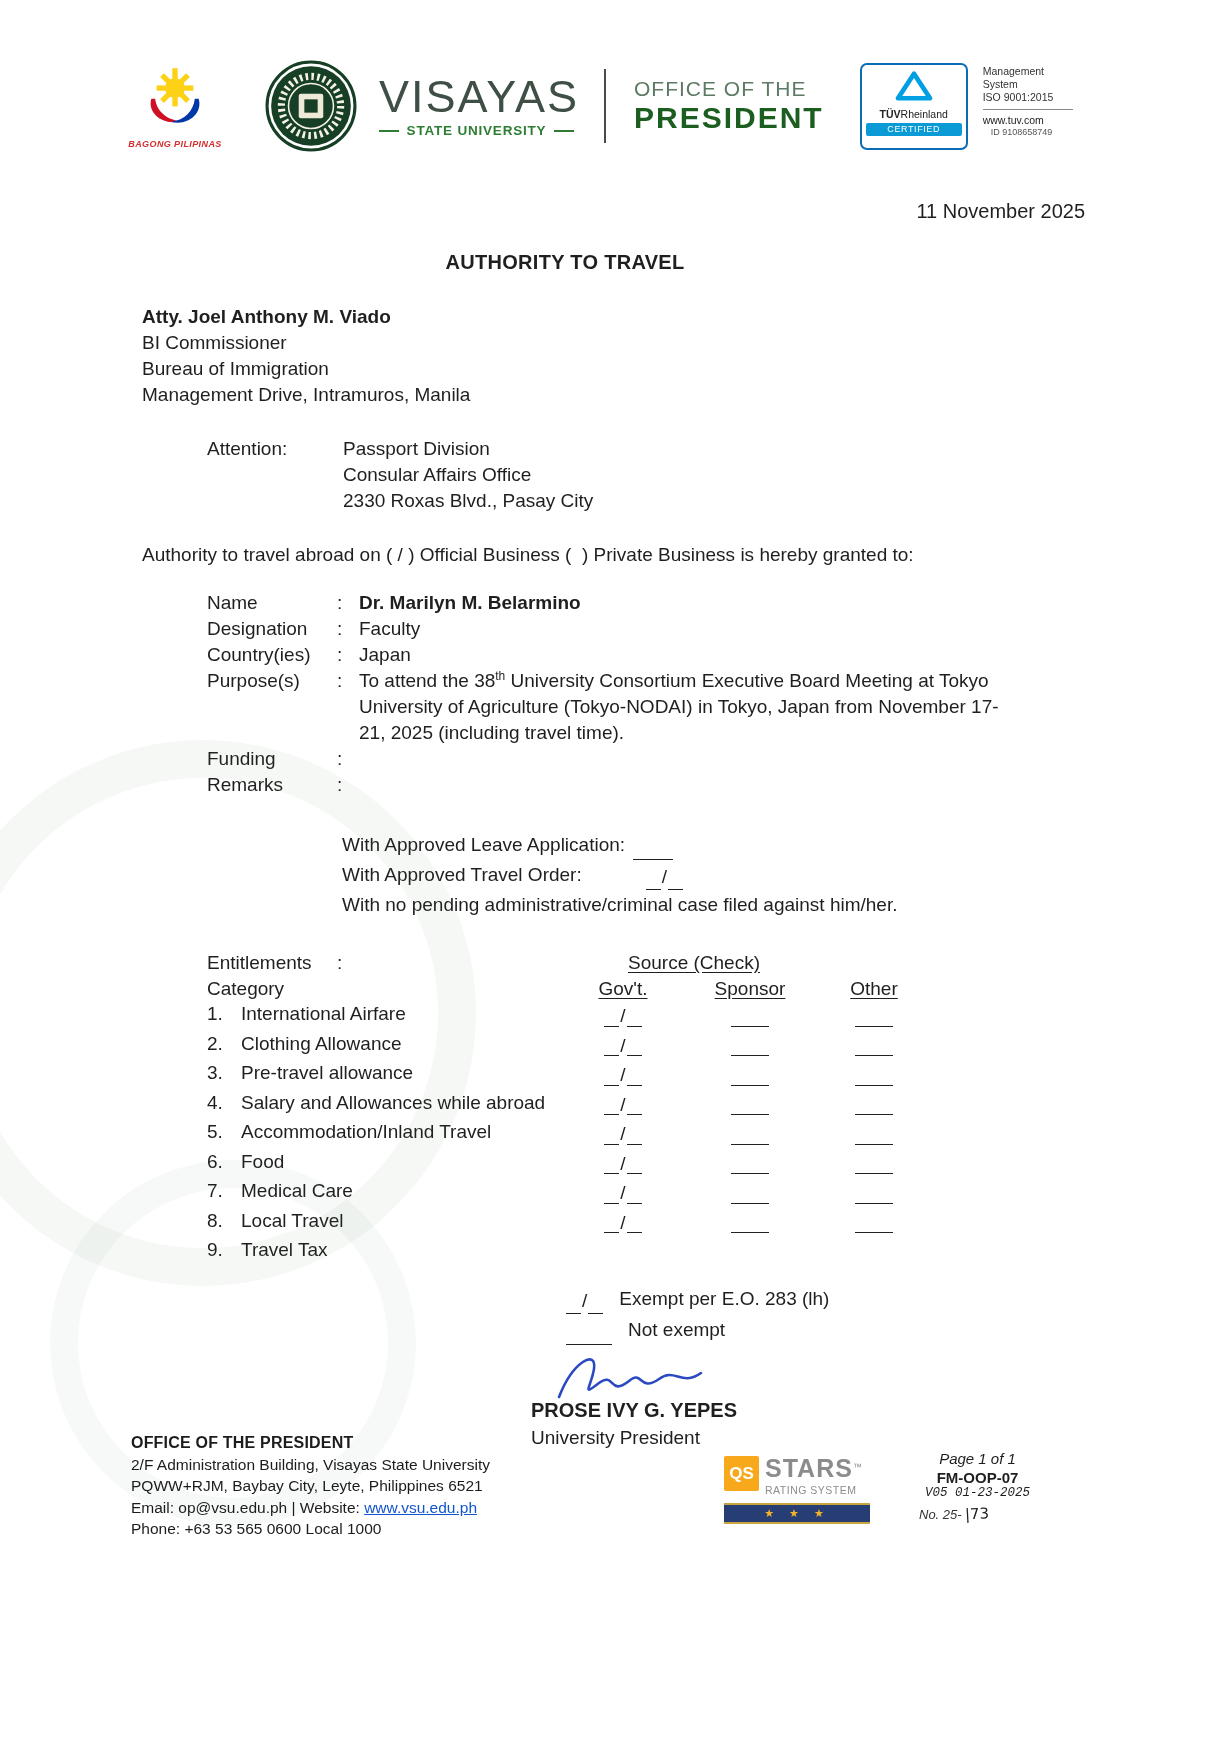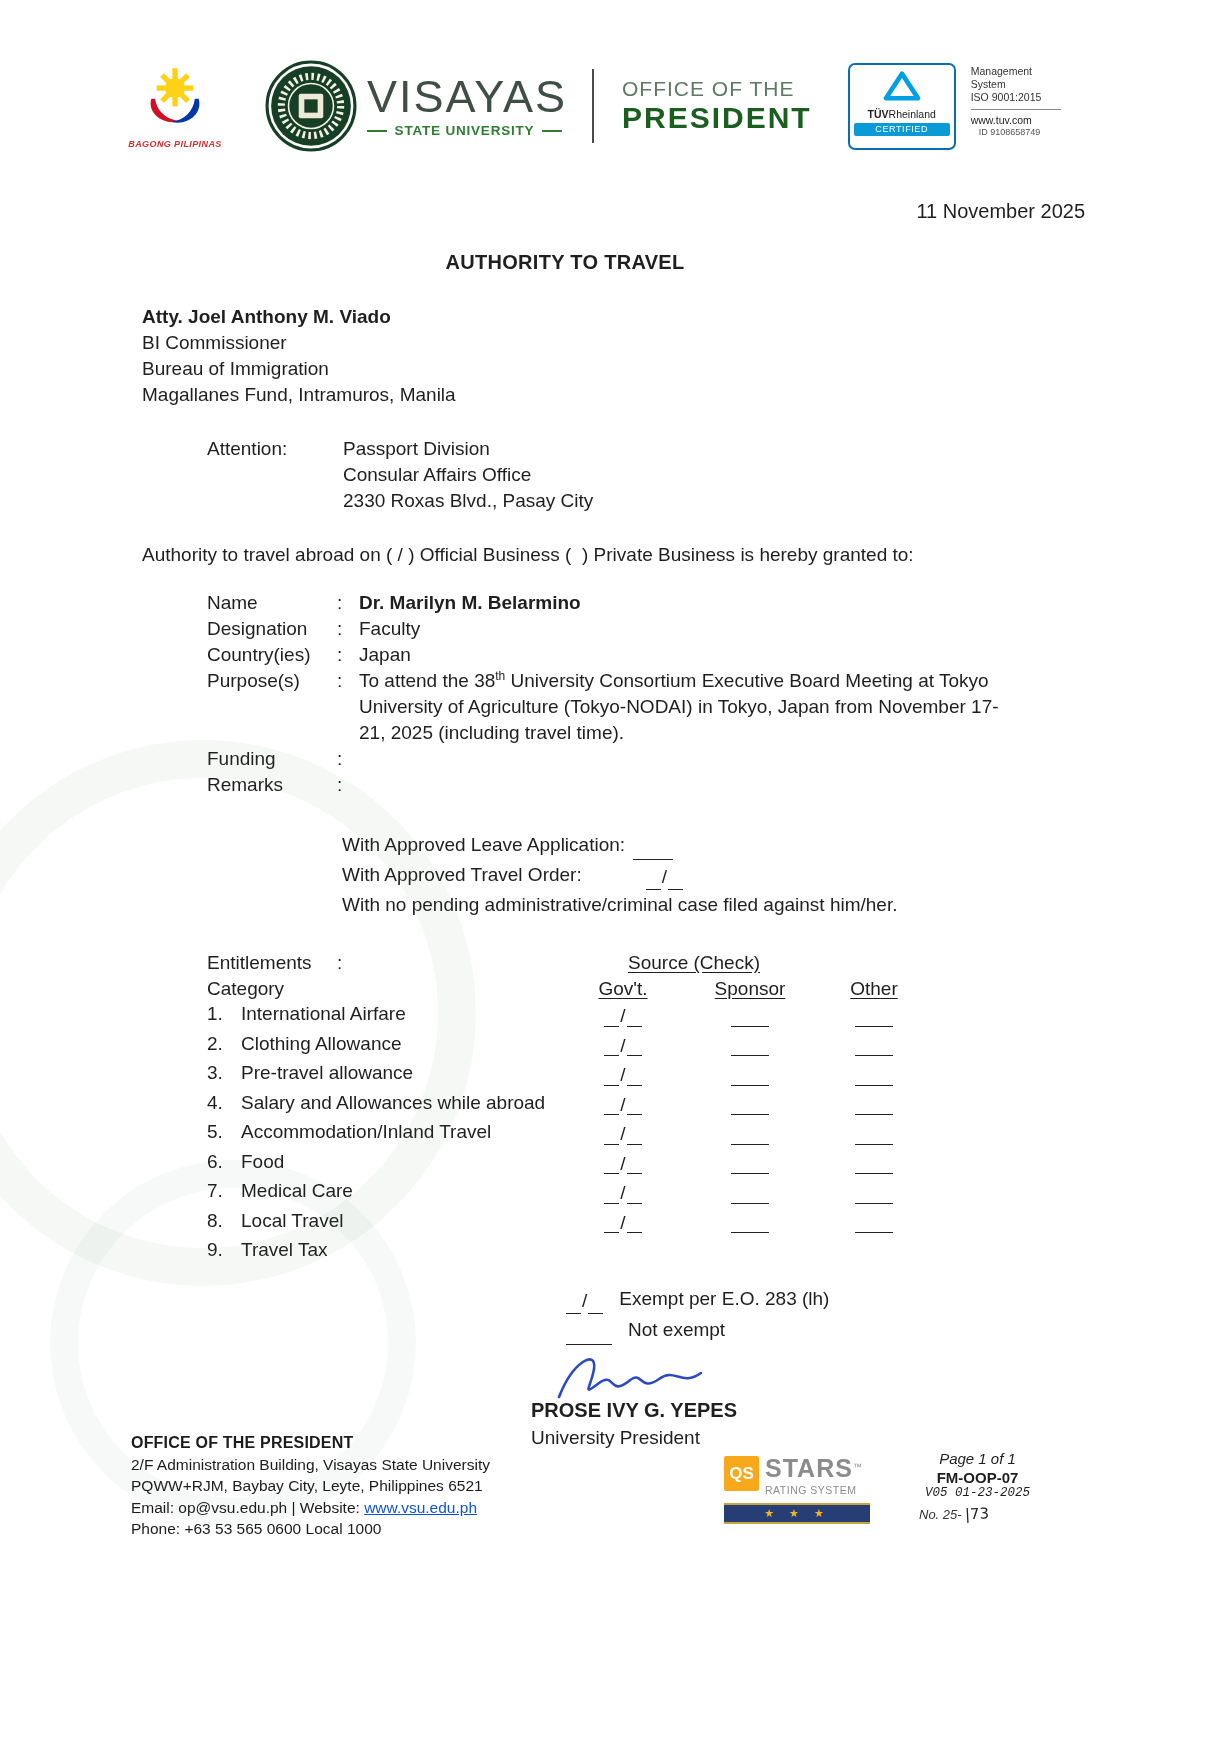--- a/index.html
+++ b/index.html
@@ -12,21 +12,21 @@
   .wm1 { position:absolute; left:-70px; top:740px; width:470px; height:470px;
          border:38px solid rgba(70,115,85,0.05); border-radius:50%; pointer-events:none; }
   .wm2 { position:absolute; left:50px; top:1160px; width:310px; height:310px;
          border:28px solid rgba(70,115,85,0.045); border-radius:50%; pointer-events:none; }
 
   
   .hdr { display:flex; align-items:center; margin:50px 60px 0 125px; height:112px; }
   .bagong { width:100px; text-align:center; }
   .bagong-label { font-size:9px; font-weight:bold; font-style:italic; color:#d32f2f; letter-spacing:.4px; margin-top:1px; }
   .seal { margin-left:40px; line-height:0; }
-  .vsu-word { margin-left:10px; width:195px; text-align:center; }
+  .vsu-word { margin-left:22px; width:195px; text-align:center; }
   .vsu-main { font-size:45px; letter-spacing:2px; color:#3f4f46; line-height:1; }
   .vsu-sub { display:flex; align-items:center; gap:8px; margin-top:4px;
              font-size:13.5px; color:#2e7d32; letter-spacing:.8px; font-weight:600; }
   .vsu-sub::before, .vsu-sub::after { content:""; flex:1; height:2px; background:#2e7d32; }
   .hdiv { width:2px; height:74px; background:#4a4a4a; margin:0 28px 0 30px; }
   .office { line-height:1.15; }
   .office-l1 { font-size:21px; color:#5d7a63; letter-spacing:1px; }
   .office-l2 { font-size:30px; color:#1b5e20; font-weight:700; letter-spacing:2px; }
   .tuv { margin-left:36px; display:flex; align-items:flex-start; }
   .tuv-box { width:96px; border:2px solid #0a6cb5; border-radius:7px; background:#fff;
@@ -177,21 +177,21 @@
     </div>
   </div>
 
   <div class="date">11 November 2025</div>
   <div class="title">AUTHORITY TO TRAVEL</div>
 
   <div class="addr">
     <div class="addr-name">Atty. Joel Anthony M. Viado</div>
     <div>BI Commissioner</div>
     <div>Bureau of Immigration</div>
-    <div>Magallanes Fund, Intramuros, Manila</div>
+    <div>Management Drive, Intramuros, Manila</div>
   </div>
 
   <div class="attn">
     <div class="attn-label">Attention:</div>
     <div>
       <div>Passport Division</div>
       <div>Consular Affairs Office</div>
       <div>2330 Roxas Blvd., Pasay City</div>
     </div>
   </div>

